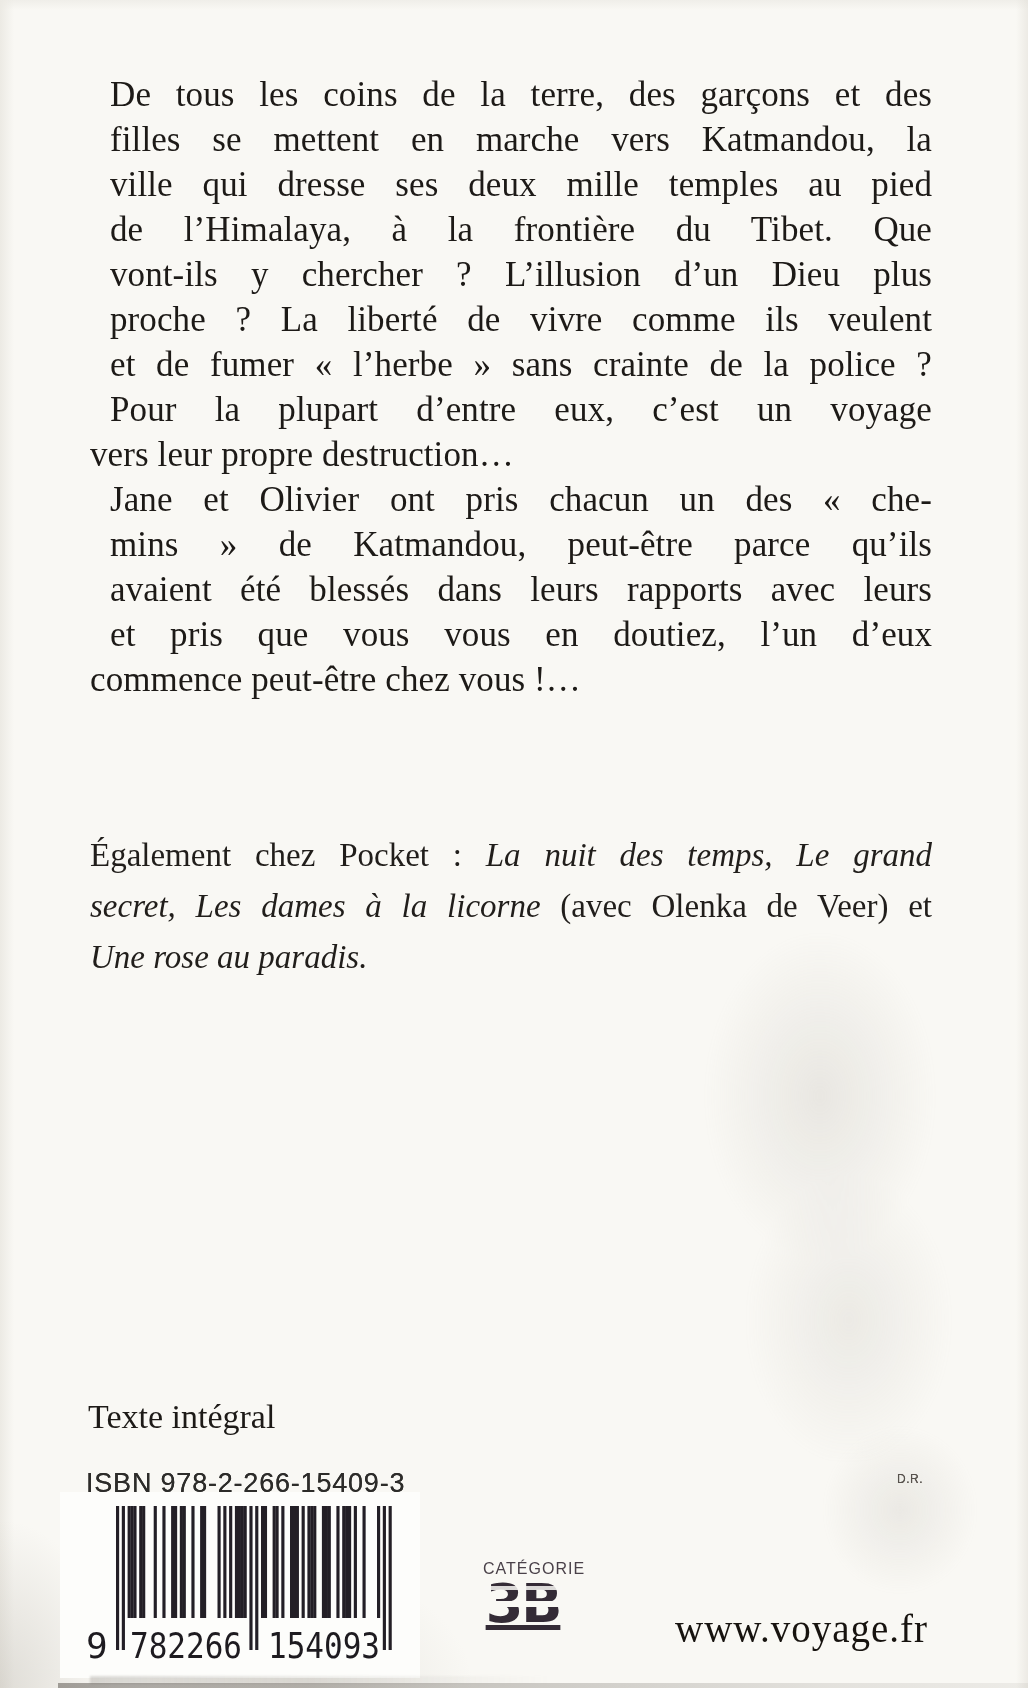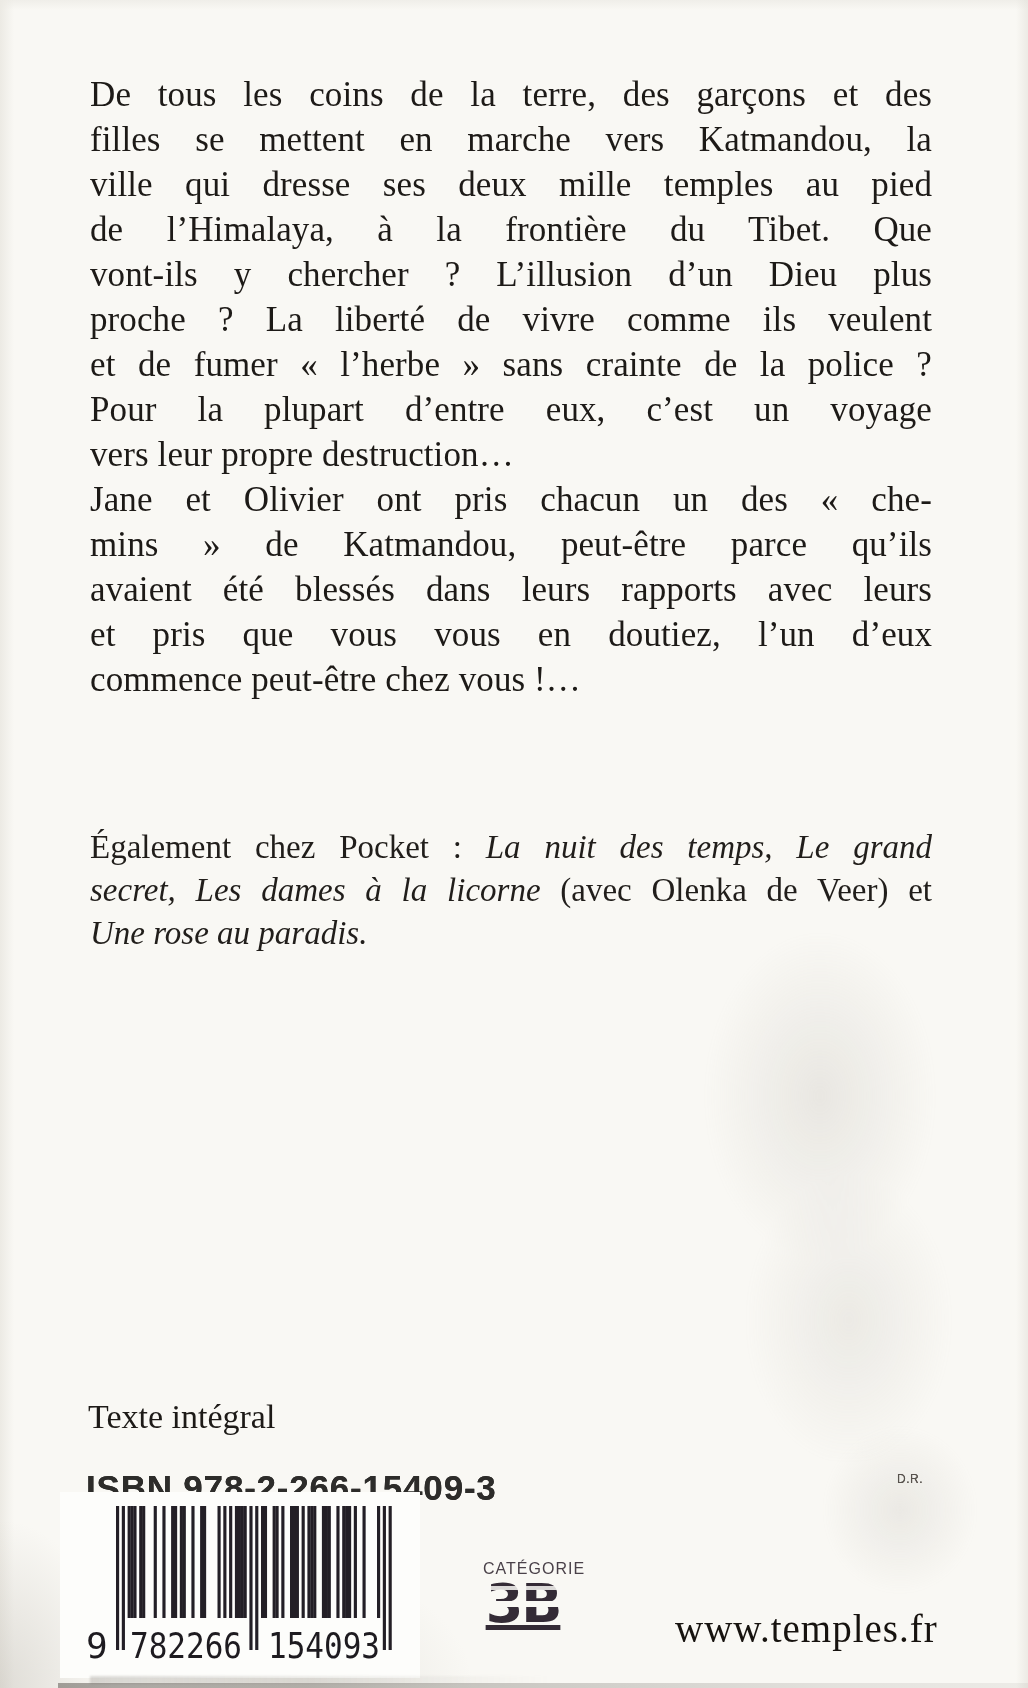--- a/index.html
+++ b/index.html
@@ -41,39 +41,39 @@
     background:linear-gradient(90deg, rgba(140,136,129,0.30), rgba(140,136,129,0.12) 60%, rgba(140,136,129,0));
     filter:blur(1px);
   }
 
   .synopsis{
     position:absolute;left:90px;top:72px;width:842px;
     font-size:35px;line-height:45px;color:#1d1a17;
     letter-spacing:0.1px;
   }
   .syn-line{min-height:45px;}
-  .syn-line.fill{text-align:justify;text-align-last:justify;}
+  .syn-line.fill{text-align:justify;text-align-last:justify;margin-left:20px;}
 
   .also-block{
     position:absolute;left:90px;top:826px;width:842px;
     font-size:33px;line-height:43px;color:#211e1b;
   }
-  .also-line{min-height:43px;}
+  .also-line{min-height:43px;margin-top:8px;}
   .also-line.fill{text-align:justify;text-align-last:justify;}
   .also-line em{font-style:italic;}
 
   .texte-integral{
     position:absolute;left:88px;top:1398px;
     font-size:34px;color:#1d1a17;
   }
 
   .isbn{
     position:absolute;left:86px;top:1468px;
     font-family:"Liberation Sans", sans-serif;
-    font-size:35px;font-weight:700;color:#2d2c2a;
+    font-size:27px;font-weight:400;color:#2d2c2a;
     letter-spacing:0.8px;
     text-shadow:0 0 0.6px #2d2c2a;
   }
   .dr{
     position:absolute;left:897px;top:1472px;
     font-family:"Liberation Sans", sans-serif;
     font-size:12px;color:#57524d;letter-spacing:0.5px;
     text-shadow:0 0 0.4px #57524d;
   }
 
@@ -205,16 +205,16 @@
     <text id="bc-left" x="52" y="158" font-family="DejaVu Sans Mono, monospace" font-size="36" fill="#1e1b20" textLength="112" lengthAdjust="spacingAndGlyphs">782266</text>
     <text id="bc-right" x="190" y="158" font-family="DejaVu Sans Mono, monospace" font-size="36" fill="#1e1b20" textLength="112" lengthAdjust="spacingAndGlyphs">154093</text>
   </svg>
 </div>
 
 <div class="category">
   <span class="cat-label">CATÉGORIE</span>
   <span class="cat-code">3B</span>
 </div>
 
-<div class="website">www.temples.fr</div>
+<div class="website">www.voyage.fr</div>
 
 <div class="bottom-smudge"></div>
 <div class="bottom-shade"></div>
 
 </body></html>

